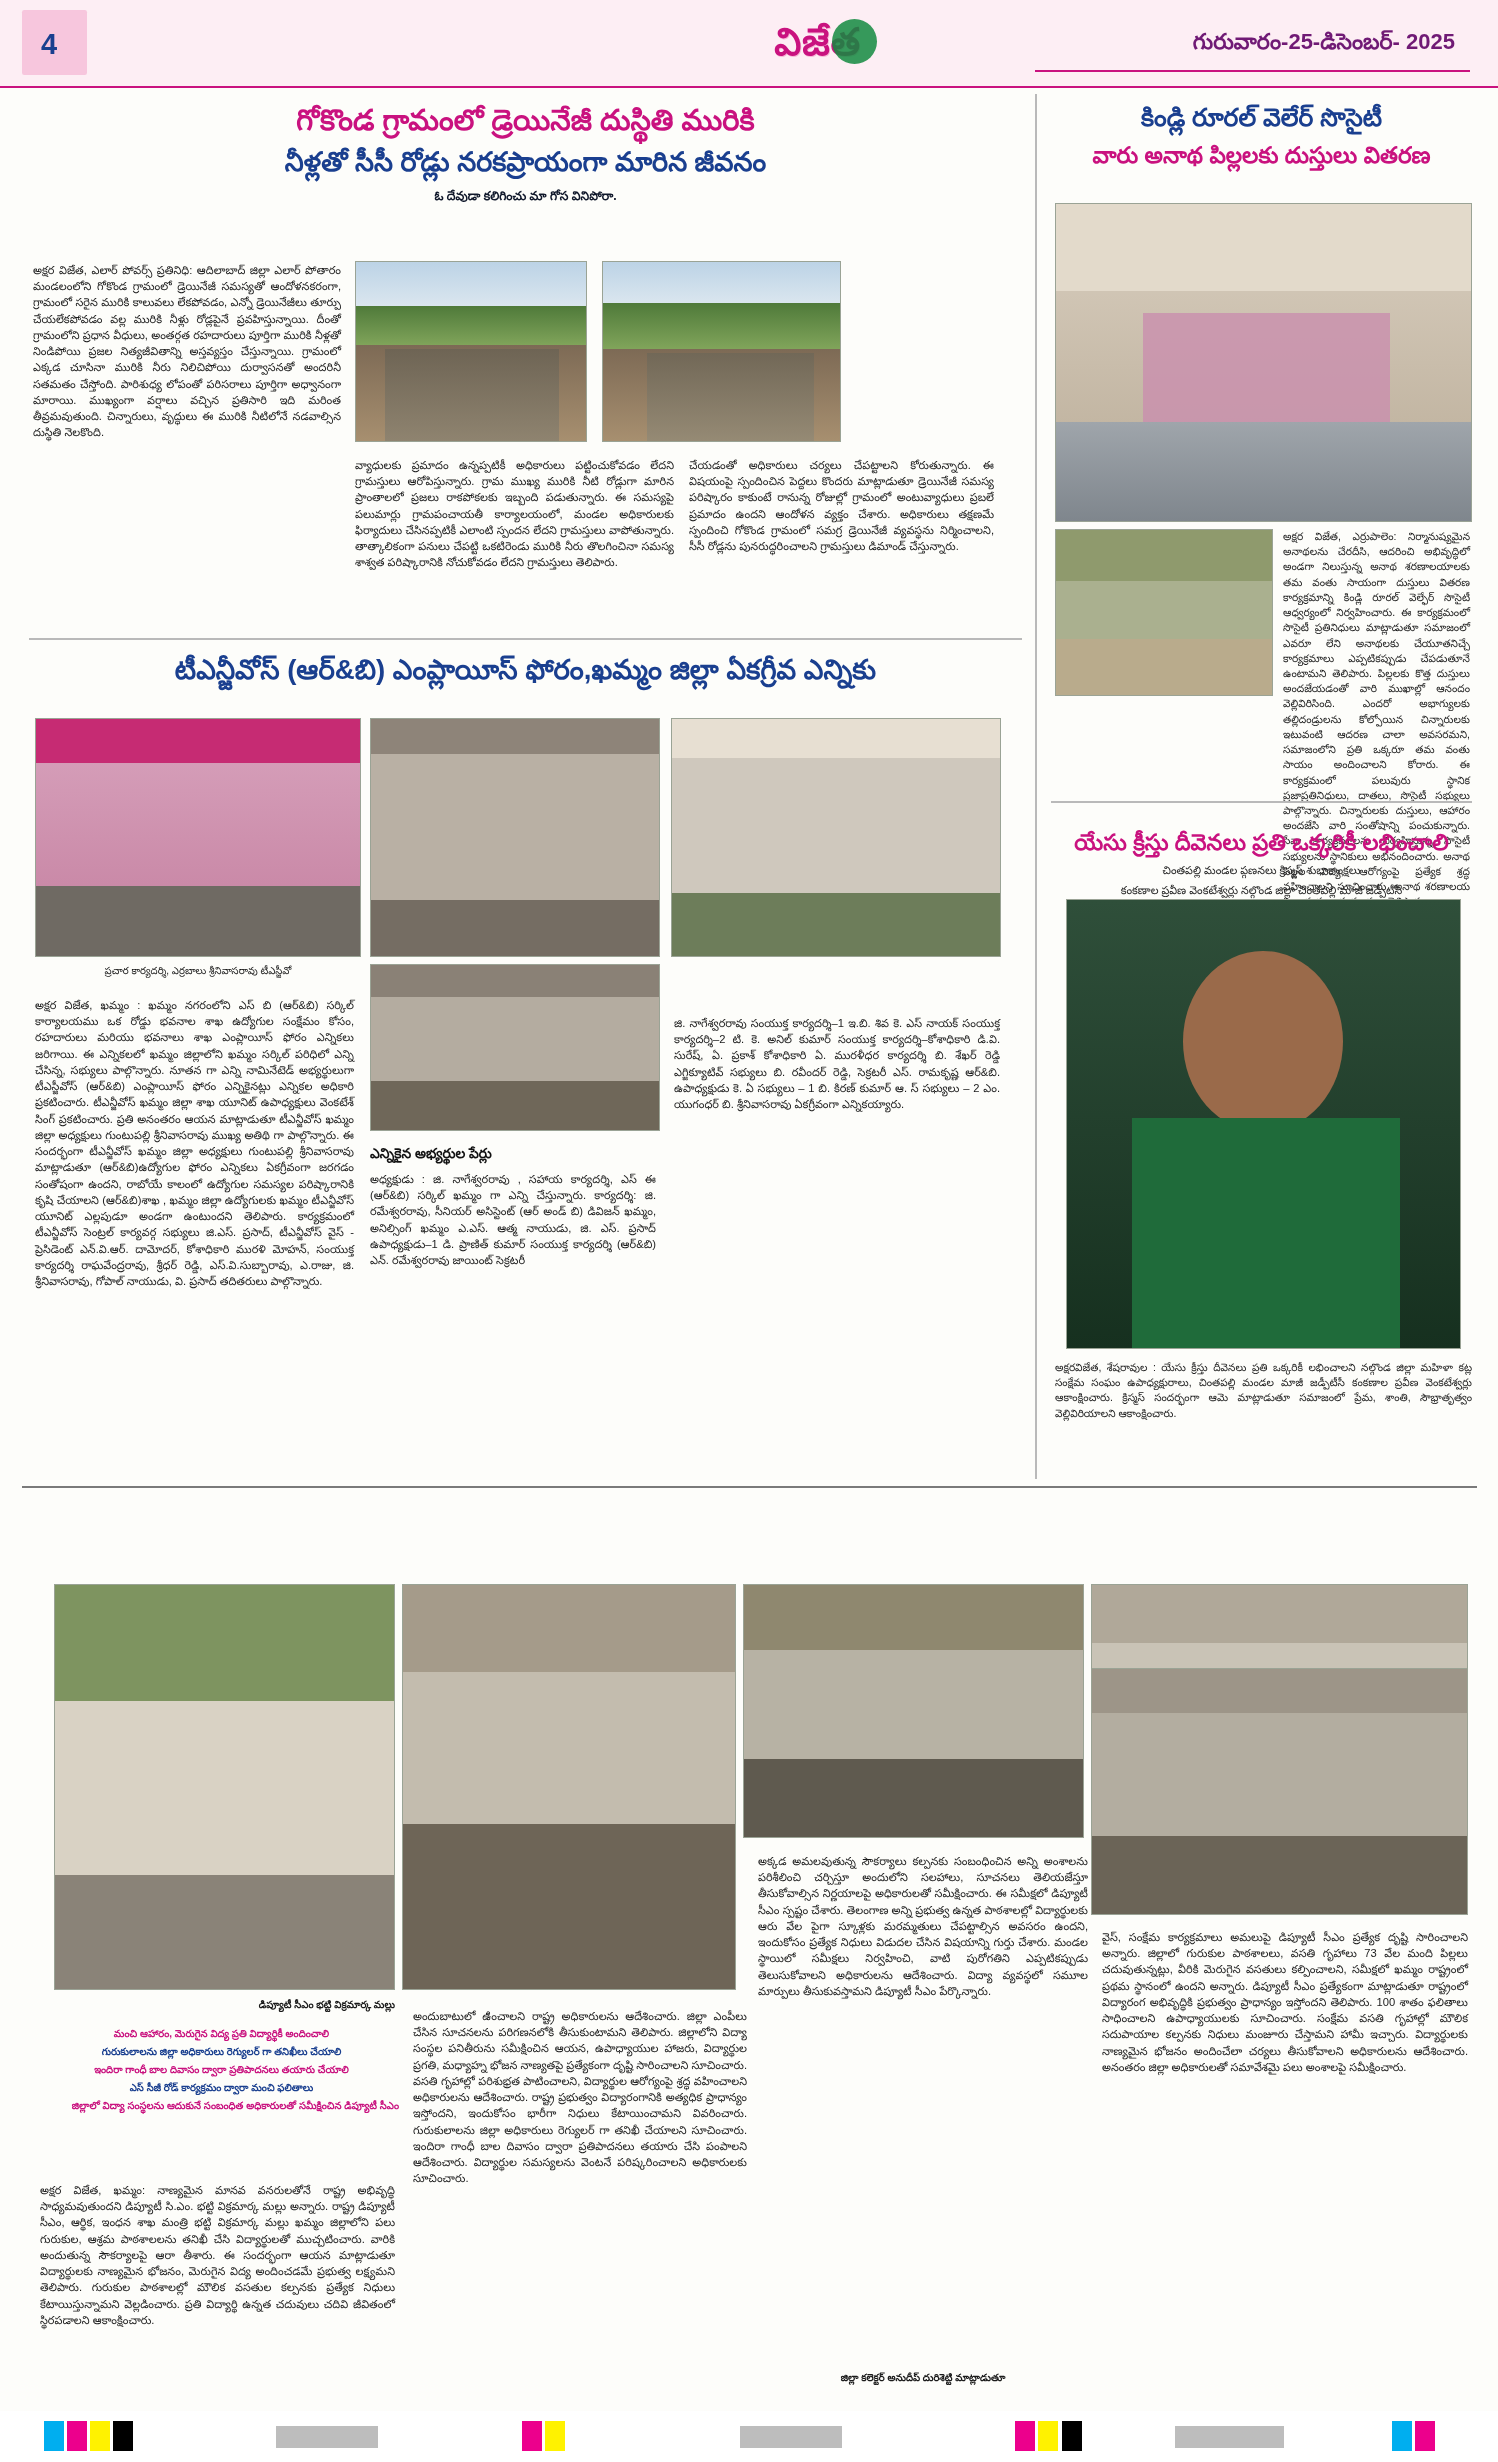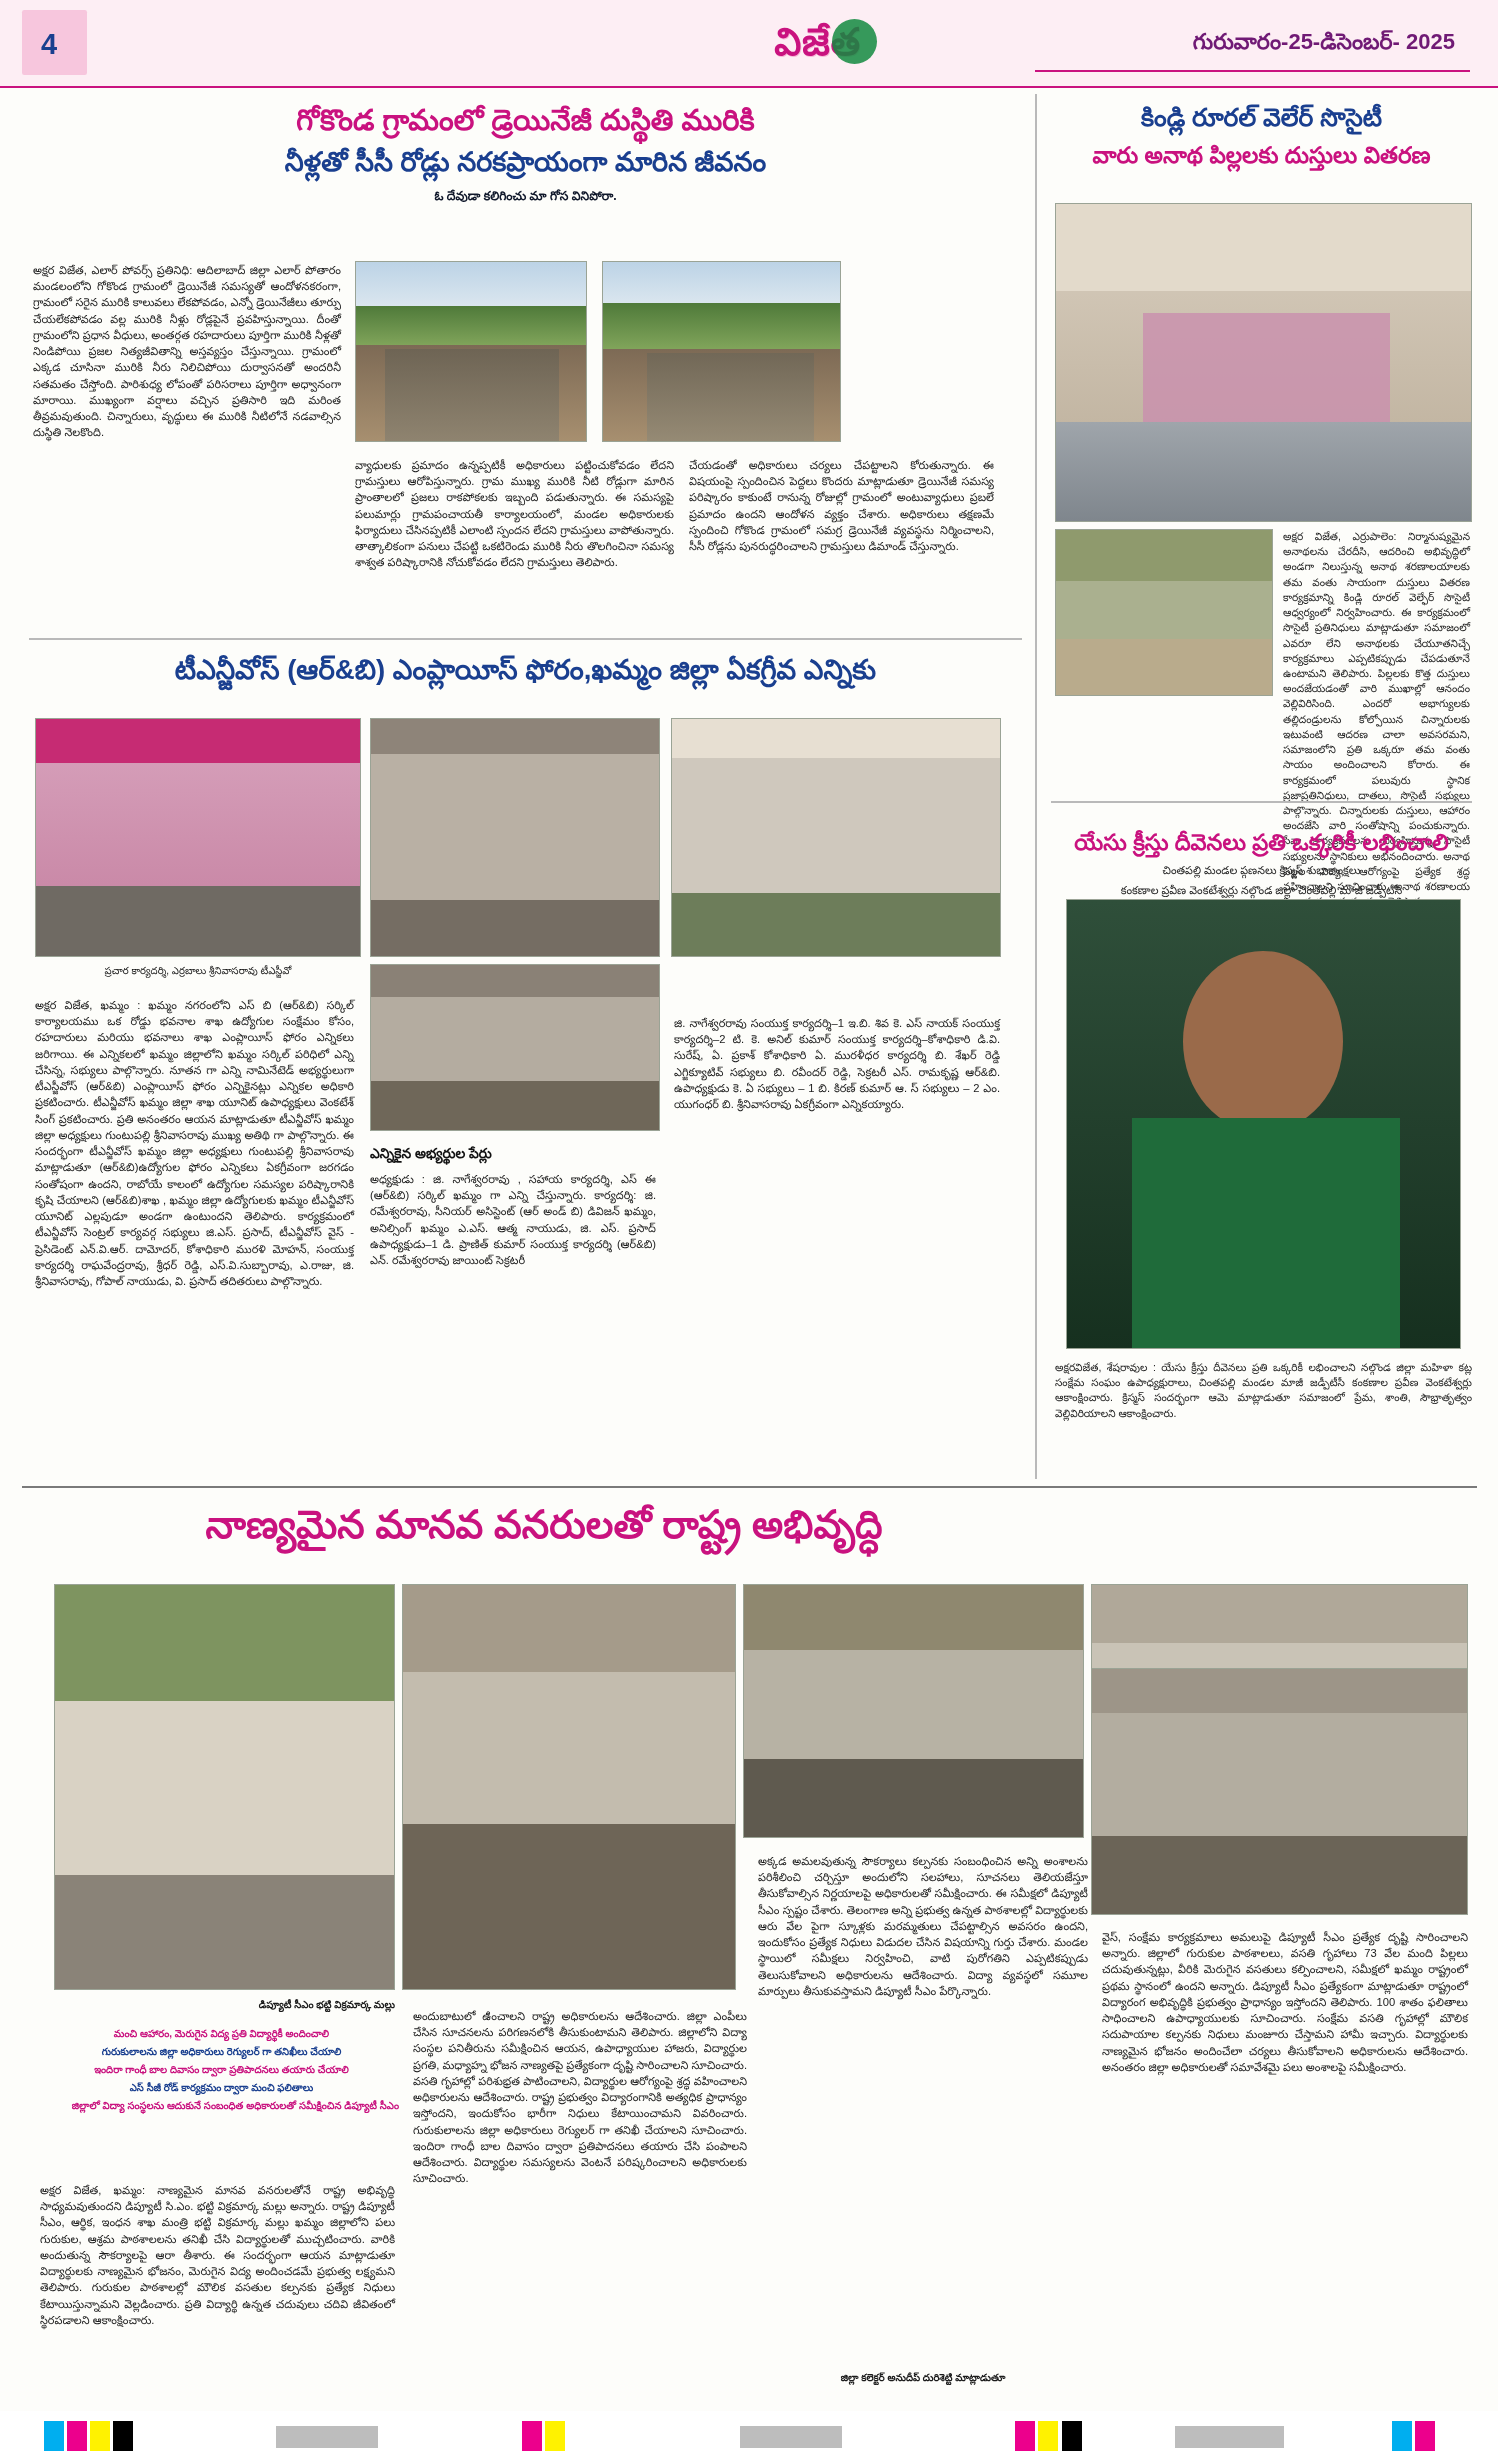--- a/index.html
+++ b/index.html
@@ -213,23 +213,20 @@
     <div style="position:absolute; left:116px; top:51px; width:160px; height:181px; border-radius:80px/91px; background:#9a6a4a;"></div>
     <div style="position:absolute; left:65px; top:218px; width:268px; height:232px; background:#1f6b3a;"></div>
   </div>
 
   <div class="tcol" style="position:absolute; left:1055px; top:1360px; width:417px; height:116px; font-size:10.5px;">
     <span>అక్షరవిజేత, శేషరావుల : యేసు క్రీస్తు దీవెనలు ప్రతి ఒక్కరికీ లభించాలని నల్గొండ జిల్లా మహిళా కట్ల సంక్షేమ సంఘం ఉపాధ్యక్షురాలు, చింతపల్లి మండల మాజీ జడ్పీటీసీ కంకణాల ప్రవీణ వెంకటేశ్వర్లు ఆకాంక్షించారు. క్రిస్మస్ సందర్భంగా ఆమె మాట్లాడుతూ సమాజంలో ప్రేమ, శాంతి, సౌభ్రాతృత్వం వెల్లివిరియాలని ఆకాంక్షించారు.</span>
   </div>
 
   <div class="rule-h" style="left:22px; top:1486px; width:1455px; height:2.2px; background:#7a7a7a;"></div>
 
-  <div style="position:absolute; left:29px; top:1501px; width:1030px;">
-    <div class="hl" style="font-size:39px;">నాణ్యమైన మానవ వనరులతో రాష్ట్ర అభివృద్ధి</div>
-  </div>
 
   <div class="photo" style="position:absolute; left:54px; top:1584px; width:341px; height:406px; background:#cdc6b8;">
     <div class="band" style="top:0; height:123px; background:#7e9460;"></div>
     <div class="band" style="top:116px; height:181px; background:#d9d2c4;"></div>
     <div class="band" style="top:290px; height:116px; background:#8a8378;"></div>
   </div>
   <div class="photo" style="position:absolute; left:402px; top:1584px; width:334px; height:406px; background:#c3bcae;">
     <div class="band" style="top:0; height:87px; background:#a59b8a;"></div>
     <div class="band" style="top:239px; height:167px; background:#6e6557;"></div>
   </div>

